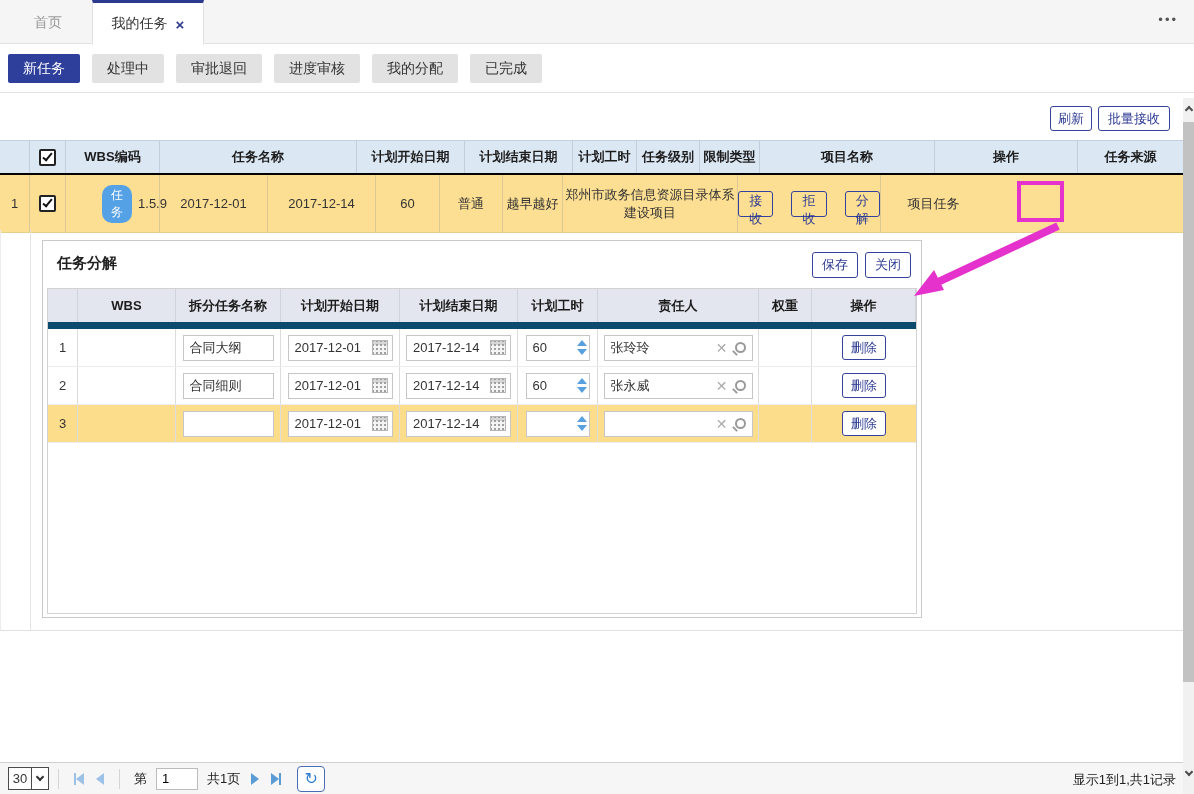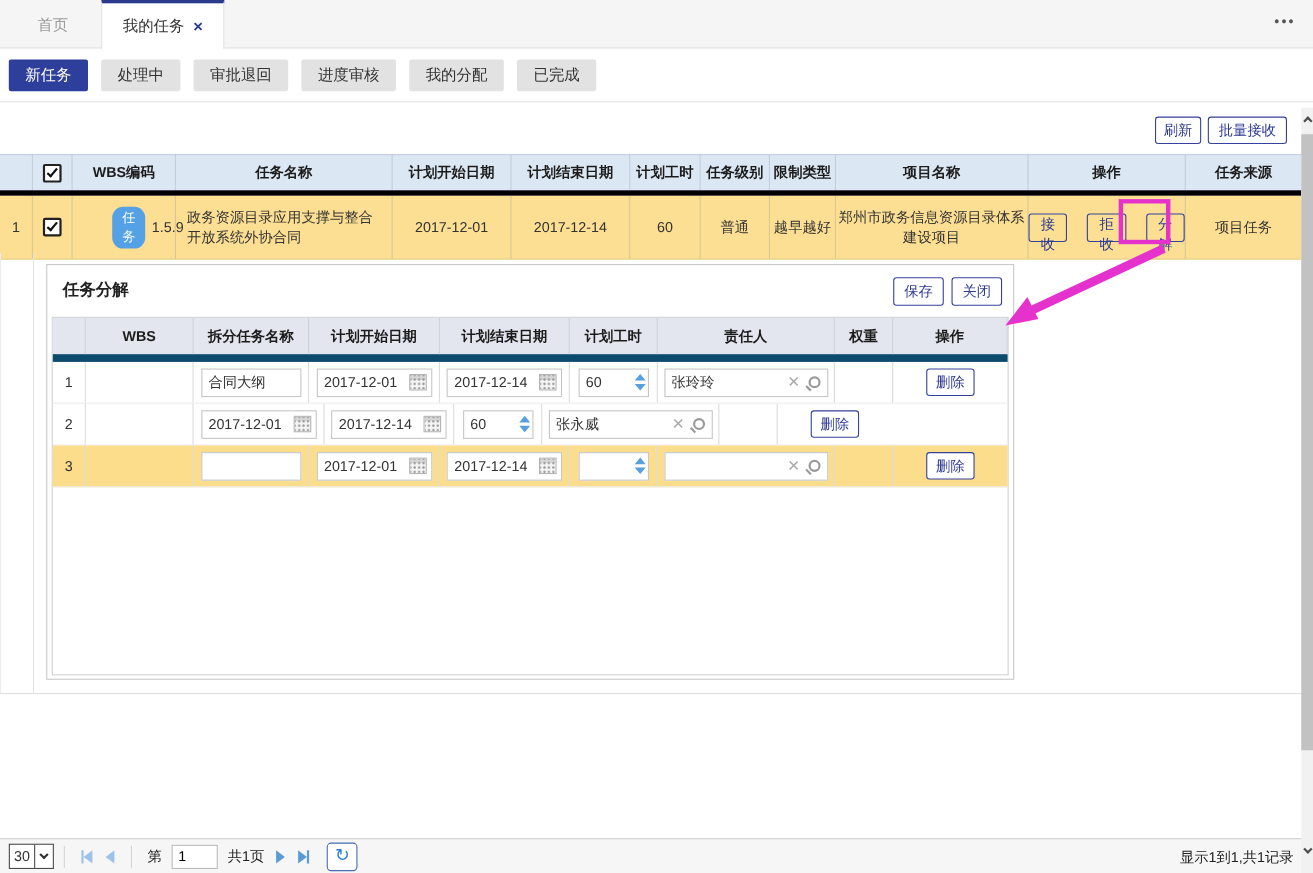--- a/index.html
+++ b/index.html
@@ -30,21 +30,21 @@
 
   
   .obtn { border:1px solid #34429c; background:#fff; color:#2c3a92;
     border-radius:3px; font-size:13px; cursor:pointer; font-family:Liberation Serif, serif; }
   .refresh-btn { position:absolute; right:102px; top:106px; width:42px; height:25px; }
   .batch-btn   { position:absolute; right:24px;  top:106px; width:72px; height:25px; }
 
   
   .mtable { position:absolute; left:0; top:140px; width:1183px; }
   .mrow { display:flex; width:1183px; }
-  .mhead { background:#dce7f4; border-top:1px solid #c3cfe0; border-bottom:5px solid #000000; }
+  .mhead { background:#dce7f4; border-top:1px solid #c3cfe0; border-bottom:2px solid #000000; }
   .mhead .mcell { height:32px; font-weight:bold; font-size:13px; color:#1c1c1c; }
   .mdata { background:#fcdf92; border-bottom:1px solid #e4d089; }
   .mdata .mcell { height:57px; font-size:13px; }
   .mcell { display:flex; align-items:center; justify-content:center;
     border-right:1px solid rgba(120,130,150,.25); text-align:center; }
   .c-num{width:30px;} .c-chk{width:36px;} .c-wbs{width:94px;} .c-name{width:197px;}
   .c-start{width:108px;} .c-end{width:108px;} .c-hrs{width:64px;} .c-lvl{width:63px;}
   .c-con{width:60px;} .c-proj{width:175px;} .c-ops{width:143px;} .c-src{width:105px; border-right:none;}
   .c-name.left { justify-content:flex-start; text-align:left; padding:0 10px; }
 
@@ -214,21 +214,20 @@
     <div class="mcell c-num">1</div>
     <div class="mcell c-chk">
       <div class="chk">
         <span class="tick"></span>
       </div>
     </div>
     <div class="mcell c-wbs">
       <span class="badge">任务</span>
       <span>1.5.9</span>
     </div>
-    <div class="mcell c-name left">政务资源目录应用支撑与整合开放系统外协合同</div>
     <div class="mcell c-start">2017-12-01</div>
     <div class="mcell c-end">2017-12-14</div>
     <div class="mcell c-hrs">60</div>
     <div class="mcell c-lvl">普通</div>
     <div class="mcell c-con">越早越好</div>
     <div class="mcell c-proj">郑州市政务信息资源目录体系建设项目</div>
     <div class="mcell c-ops">
       <div class="ops-group">
         <button class="rowbtn">接收</button>
         <button class="rowbtn">拒收</button>
@@ -301,20 +300,23 @@
       </div>
       <div class="scell s-wt"></div>
       <div class="scell s-ops">
         <button class="obtn del-btn">删除</button>
       </div>
     </div>
 
     <div class="srow sdata">
       <div class="scell s-num">2</div>
       <div class="scell s-wbs"></div>
+      <div class="scell s-name">
+        <input class="tin in-name" value="合同细则" style="">
+      </div>
       <div class="scell s-start">
         <div class="datebox">
           <span>2017-12-01</span>
           <span class="cal-icon"></span>
         </div>
       </div>
       <div class="scell s-end">
         <div class="datebox">
           <span>2017-12-14</span>
           <span class="cal-icon"></span>

